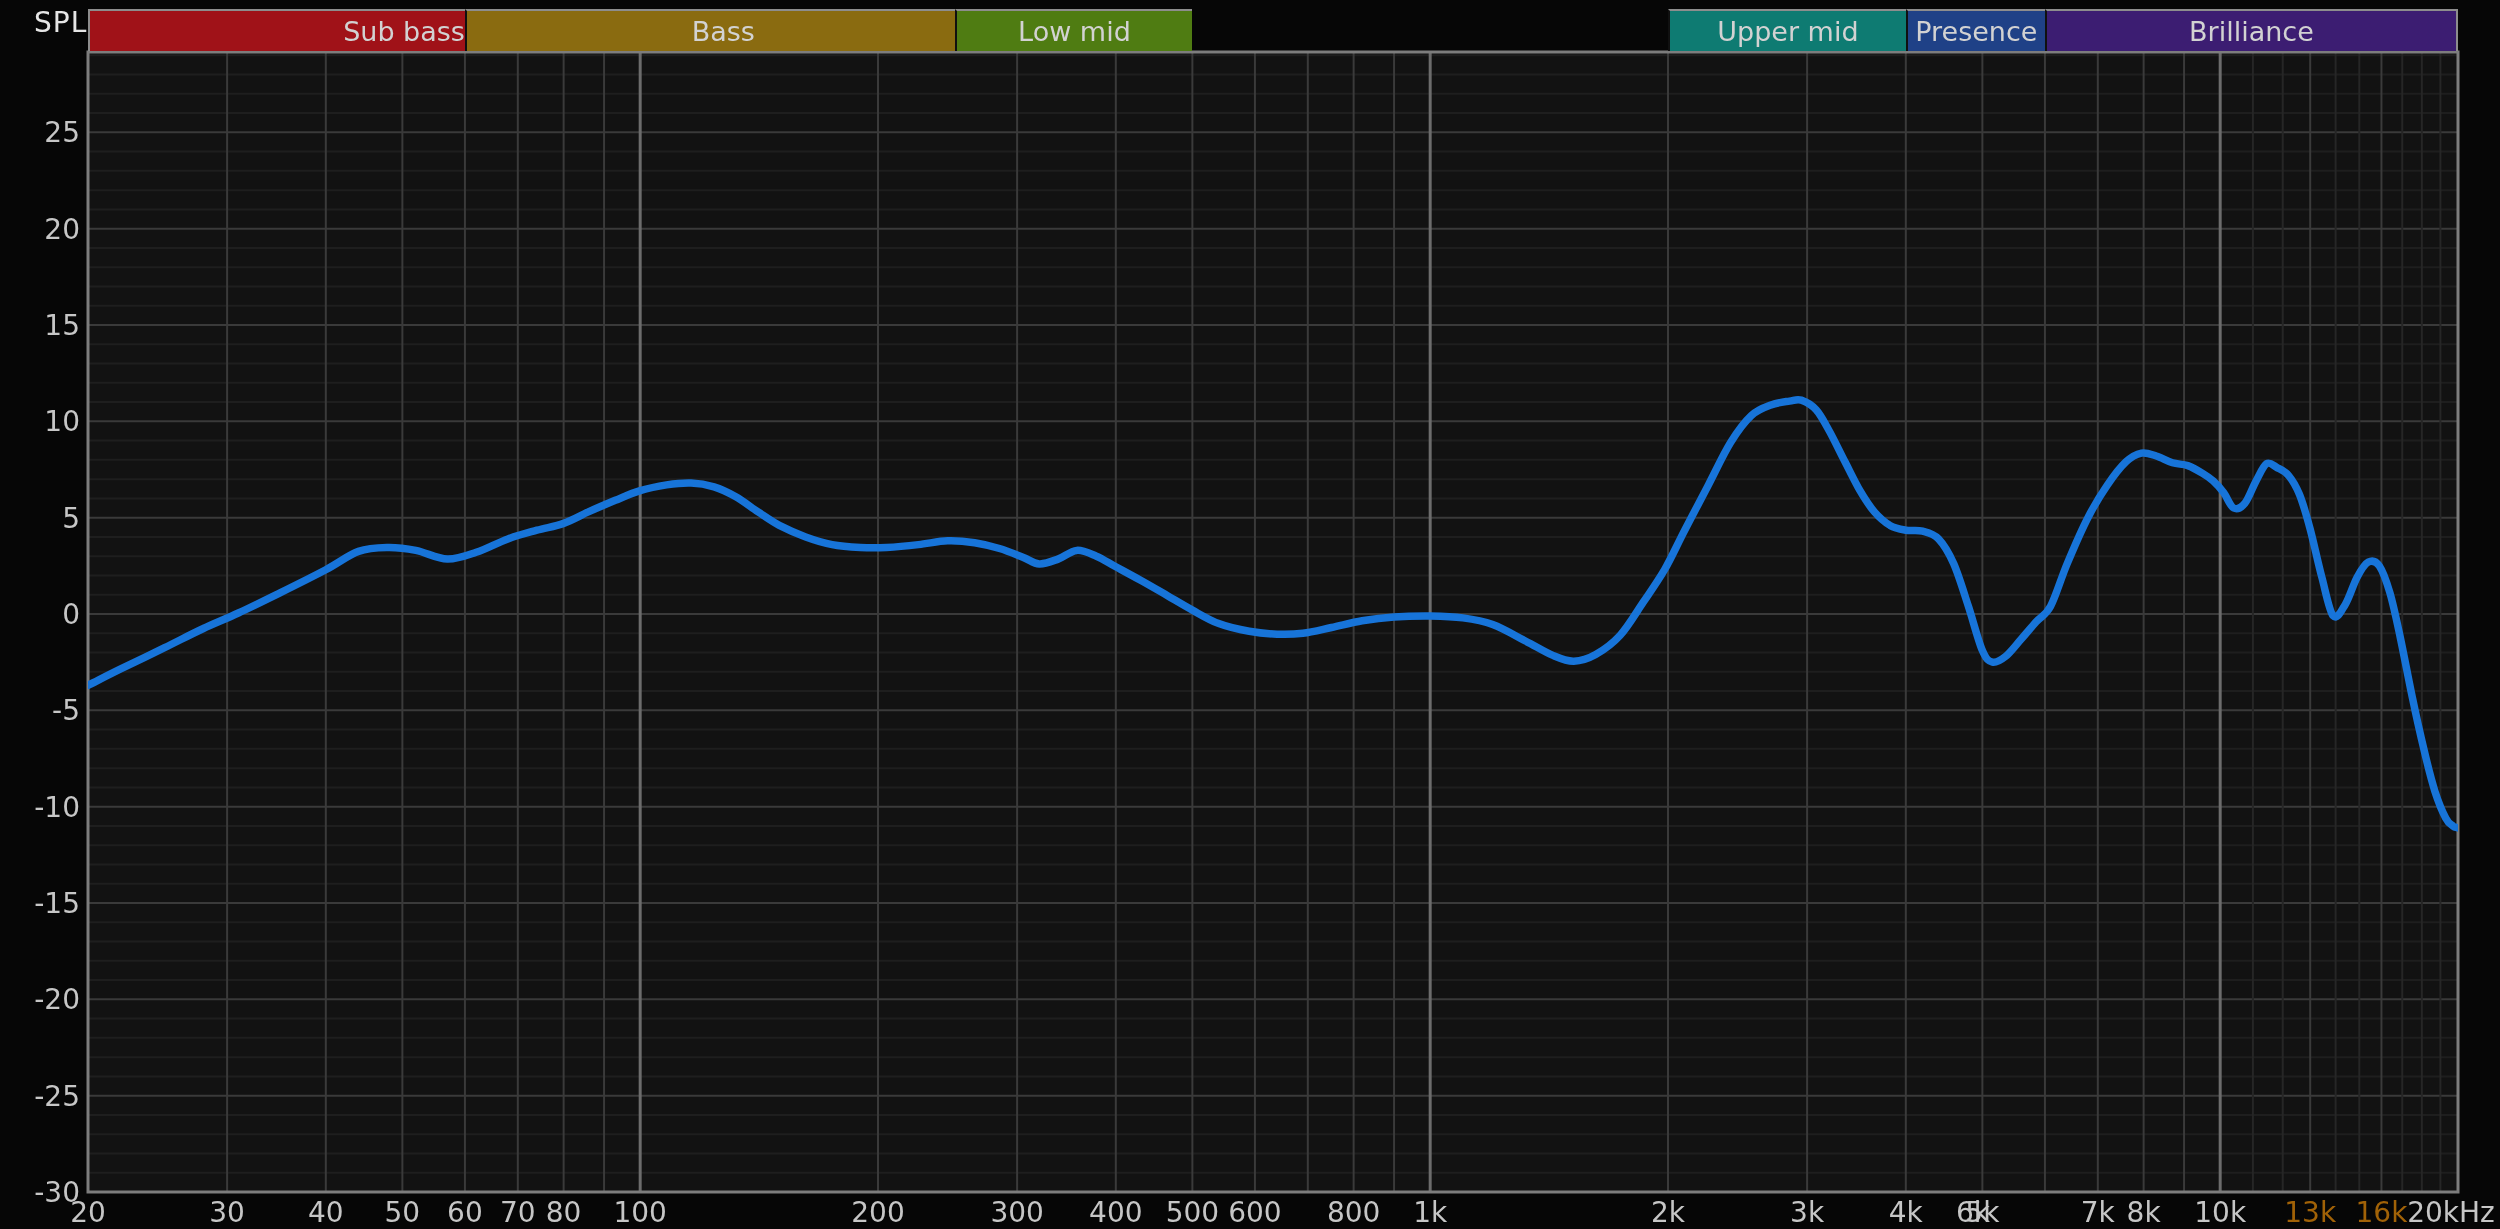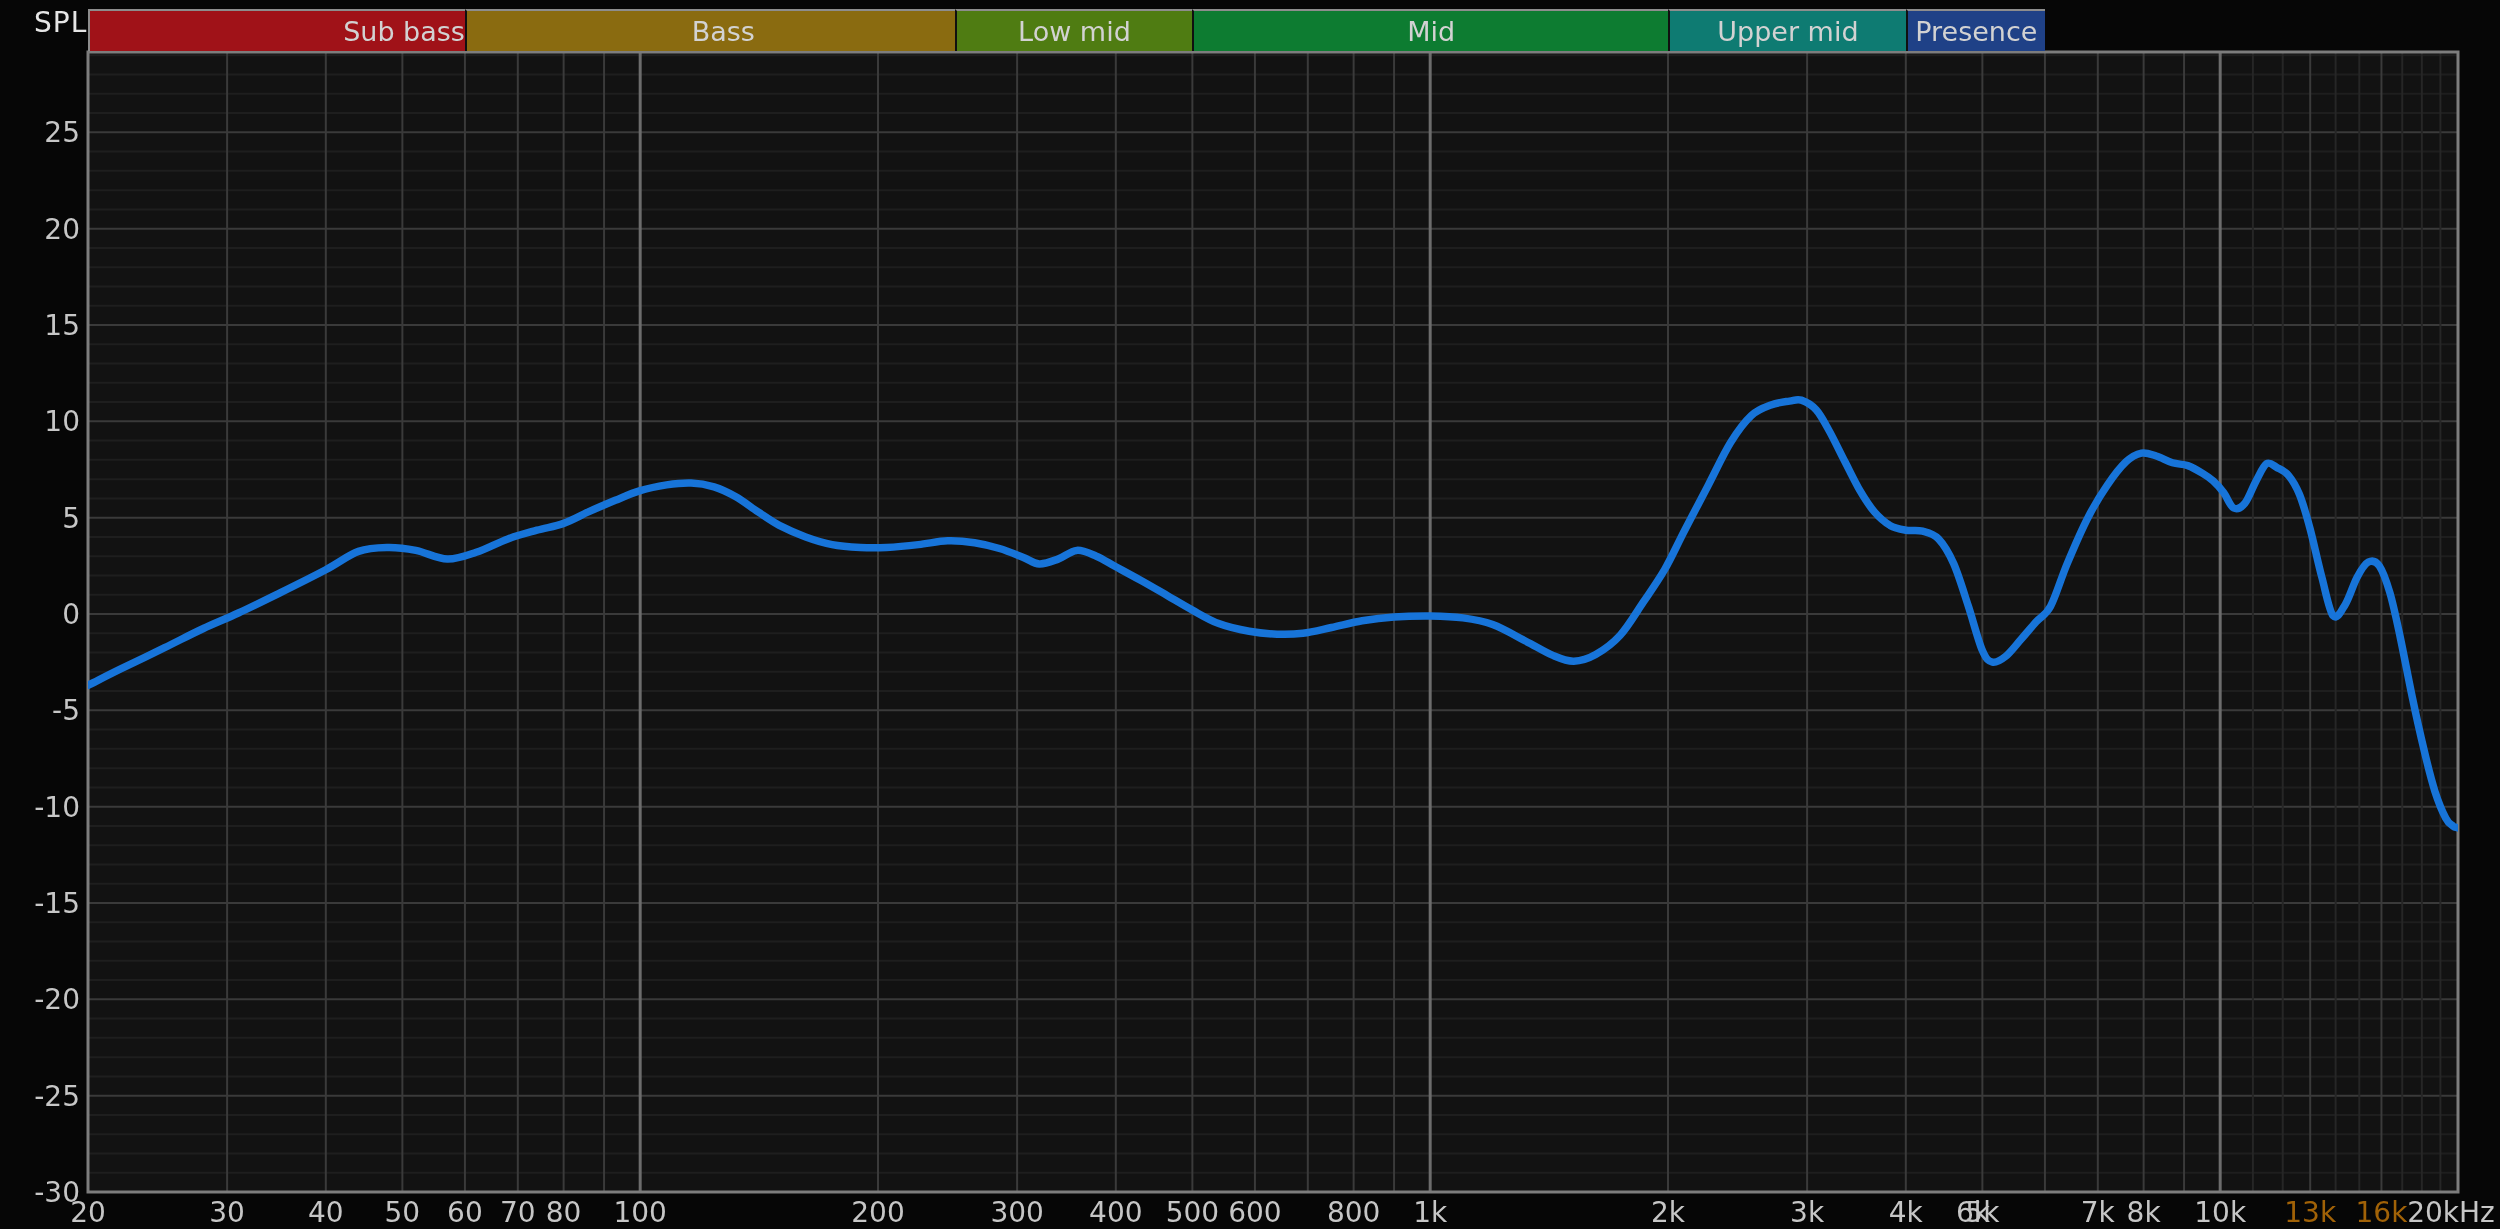--- a/index.html
+++ b/index.html
@@ -144,28 +144,28 @@
   <div class="band-strip" id="band-strip">
       <div class="band first" style="left: 88px; width: 376.926px; background: rgb(160, 18, 24);">
         <span>Sub bass</span>
       </div>
       <div class="band" style="left: 464.926px; width: 489.633px; background: rgb(138, 107, 16); padding-left: 25px;">
         <span>Bass</span>
       </div>
       <div class="band" style="left: 954.559px; width: 237.814px; background: rgb(79, 124, 18);">
         <span>Low mid</span>
       </div>
-      <div class="band" style="left: 1192.37px; width: 475.627px; background: rgb(13, 124, 49);">
-        <span>Mid</span>
-      </div>
       <div class="band" style="left: 1668px; width: 237.814px; background: rgb(14, 123, 114);">
         <span>Upper mid</span>
       </div>
       <div class="band" style="left: 1905.81px; width: 139.112px; background: rgb(31, 65, 135);">
         <span>Presence</span>
+      </div>
+      <div class="band last" style="left: 2044.93px; width: 413.074px; background: rgb(60, 29, 114);">
+        <span>Brilliance</span>
       </div>
     </div>
   <div id="labels">
       <div class="ylab" style="left: 8px; top: 132.325px;">25</div>
       <div class="ylab" style="left: 8px; top: 228.66px;">20</div>
       <div class="ylab" style="left: 8px; top: 324.995px;">15</div>
       <div class="ylab" style="left: 8px; top: 421.33px;">10</div>
       <div class="ylab" style="left: 8px; top: 517.665px;">5</div>
       <div class="ylab" style="left: 8px; top: 614px;">0</div>
       <div class="ylab" style="left: 8px; top: 710.335px;">-5</div>

